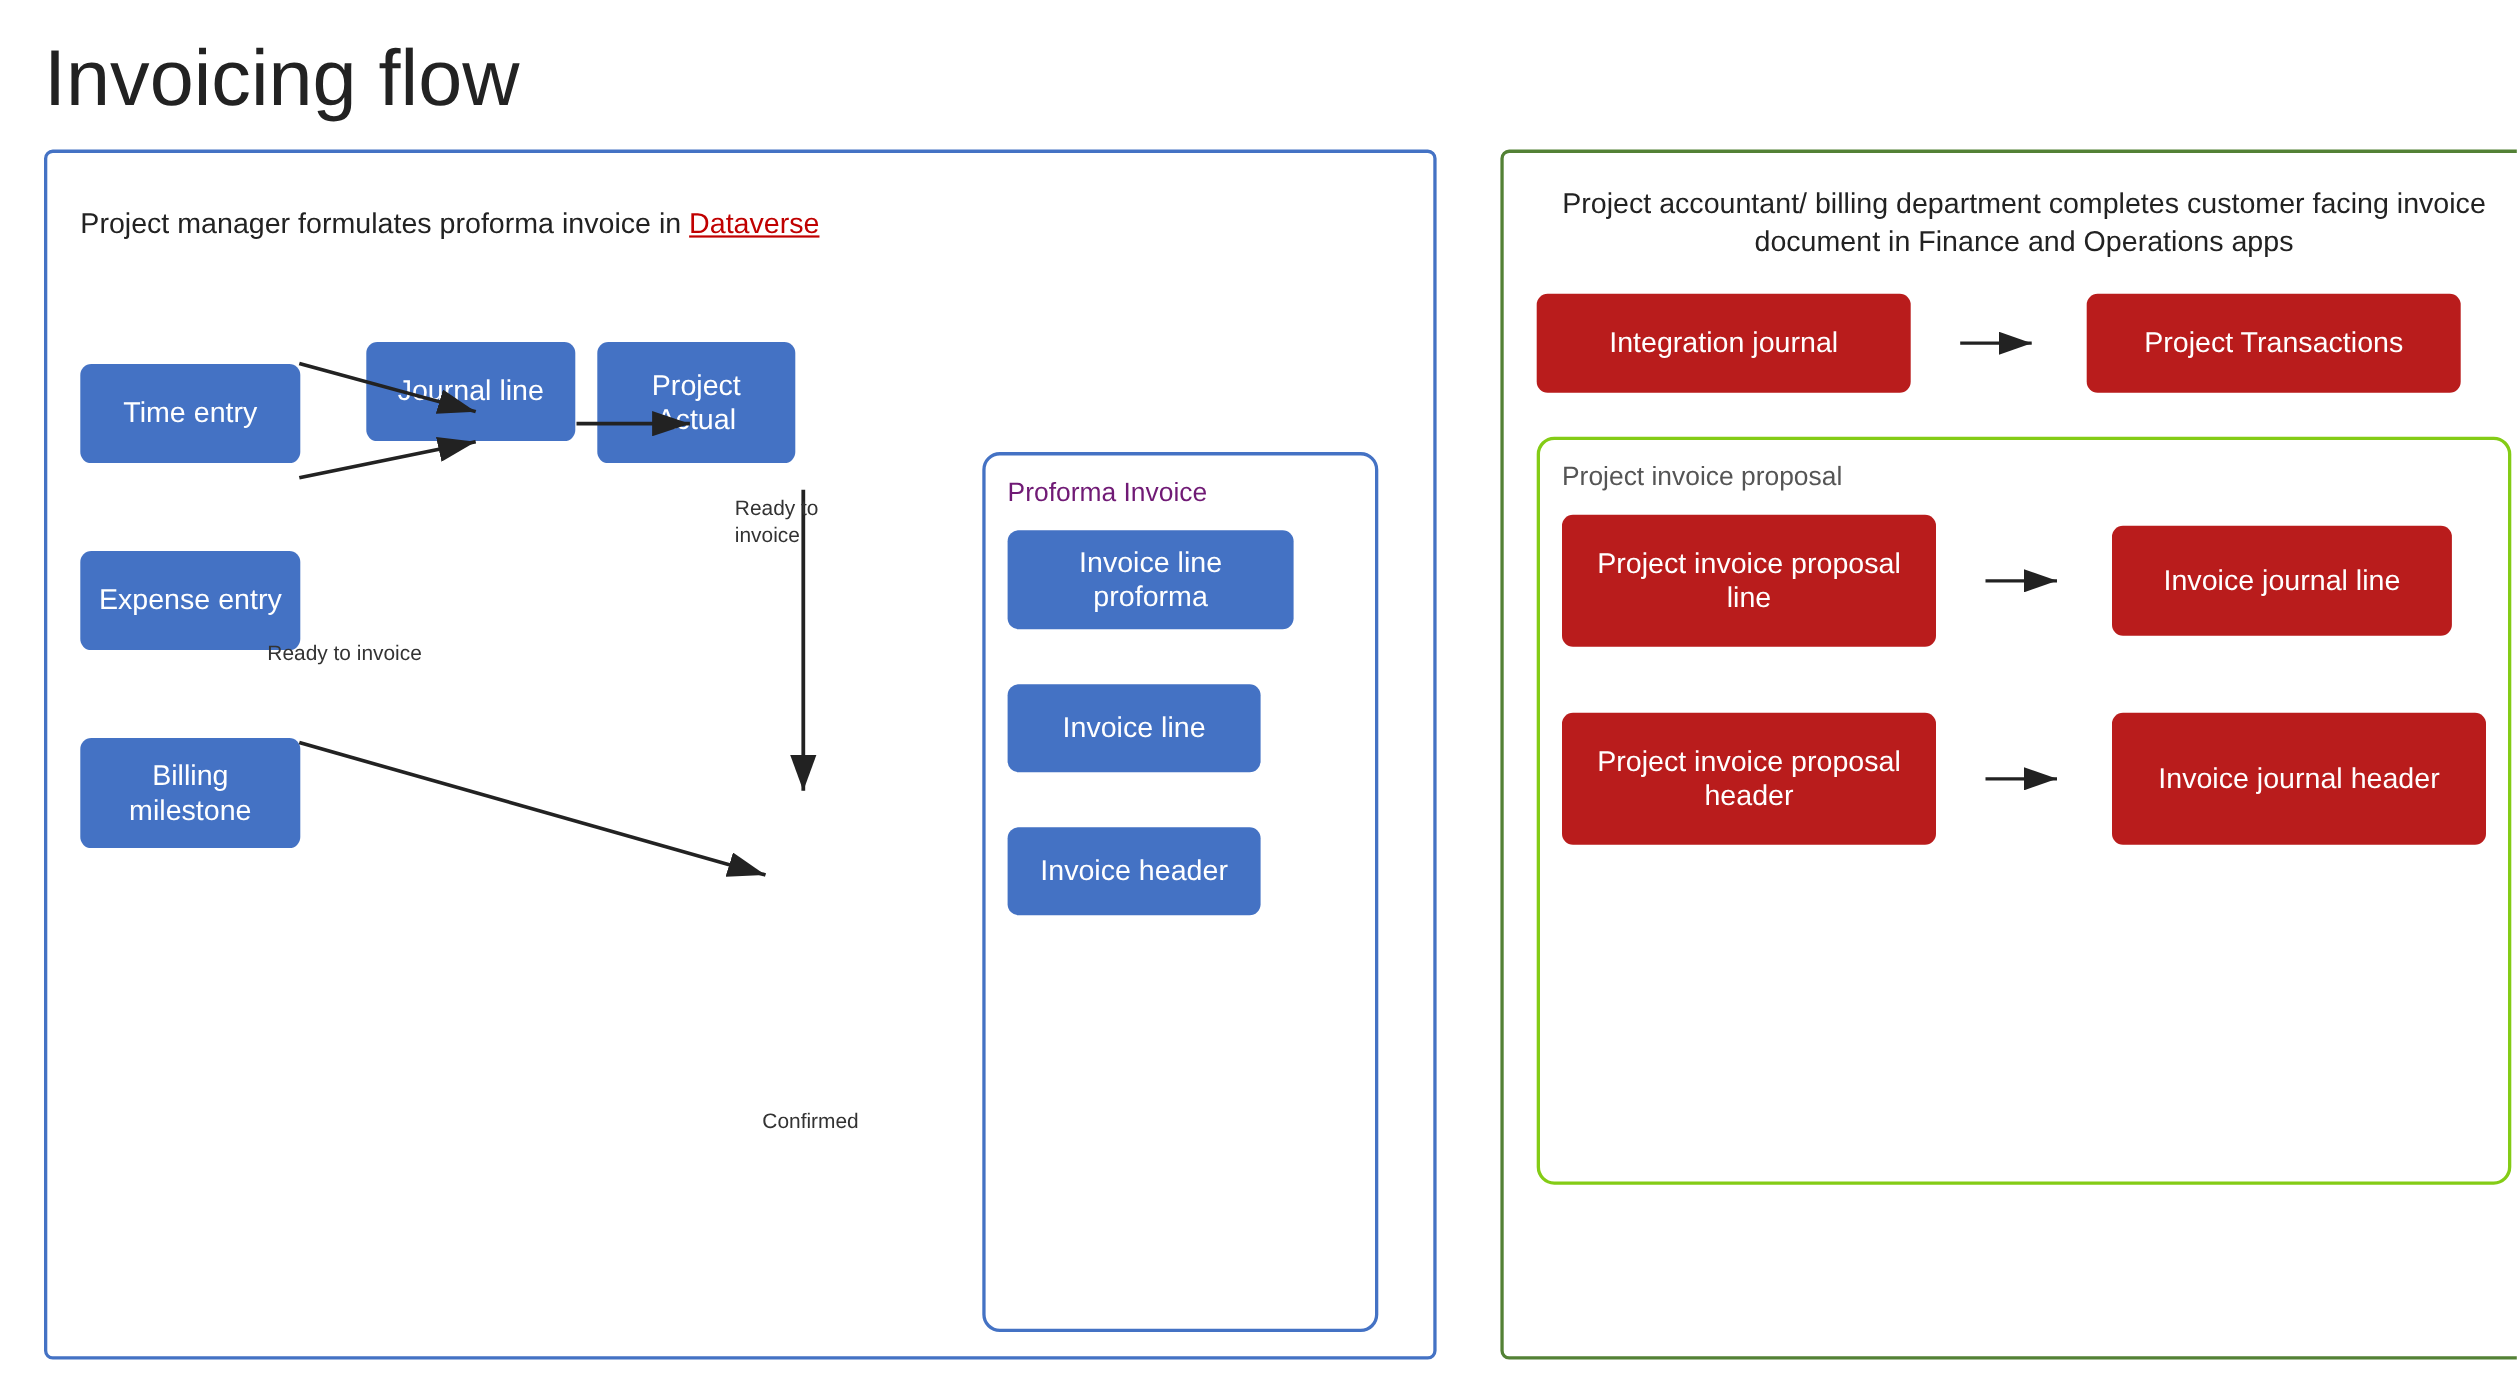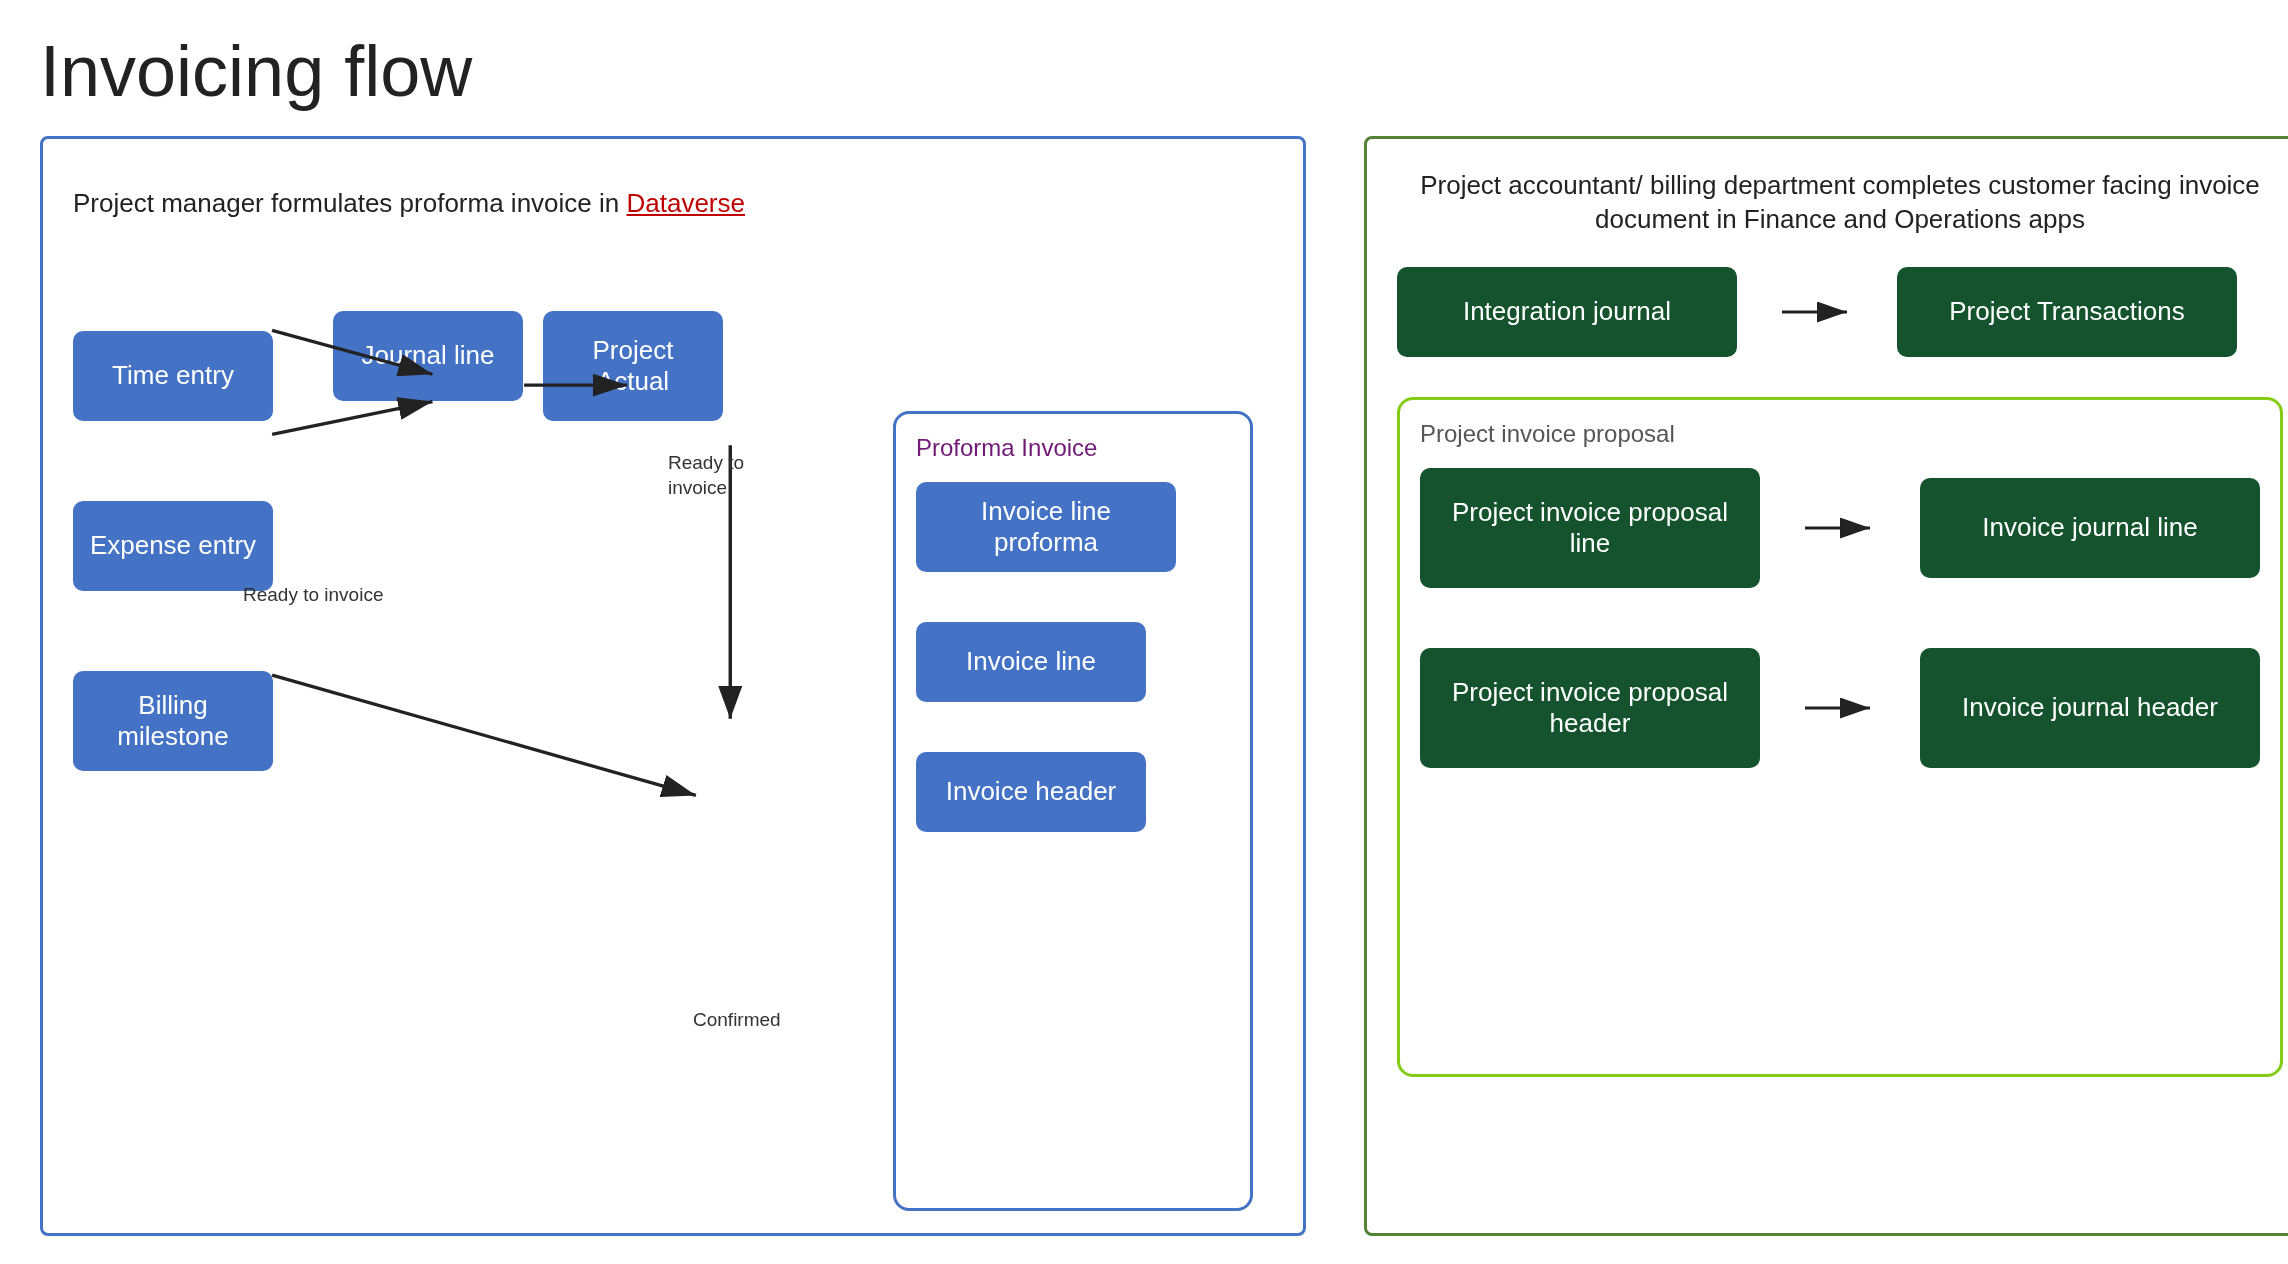--- a/index.html
+++ b/index.html
@@ -57,21 +57,21 @@
       font-size: 26px;
       font-weight: 500;
       display: flex;
       align-items: center;
       justify-content: center;
       text-align: center;
       padding: 12px 16px;
     }
     
     .green-box {
-      background: #14532d;
+      background: #b91c1c;
       color: #fff;
       border-radius: 10px;
       font-size: 26px;
       font-weight: 500;
       display: flex;
       align-items: center;
       justify-content: center;
       text-align: center;
       padding: 12px 16px;
     }
@@ -231,21 +231,21 @@
         <div class="green-box" style="width:340px;height:120px;">Project invoice proposal line</div>
 
         <svg width="80" height="40">
           <defs>
             <marker id="arrowG2" markerWidth="10" markerHeight="7" refX="10" refY="3.5" orient="auto">
               <polygon points="0 0, 10 3.5, 0 7" fill="#222"></polygon>
             </marker>
           </defs>
           <line x1="5" y1="20" x2="70" y2="20" stroke="#222" stroke-width="3" marker-end="url(#arrowG2)"></line>
         </svg>
-        <div class="green-box" style="width:340px;height:100px;">Invoice journal line</div>
+        <div class="green-box" style="width:309px;height:100px;">Invoice journal line</div>
       </div>
 
       <div style="display:flex; flex-direction:row; gap:40px; align-items:center;">
         <div class="green-box" style="width:340px;height:120px;">Project invoice proposal header</div>
 
         <svg width="80" height="40">
           <defs>
             <marker id="arrowG3" markerWidth="10" markerHeight="7" refX="10" refY="3.5" orient="auto">
               <polygon points="0 0, 10 3.5, 0 7" fill="#222"></polygon>
             </marker>

